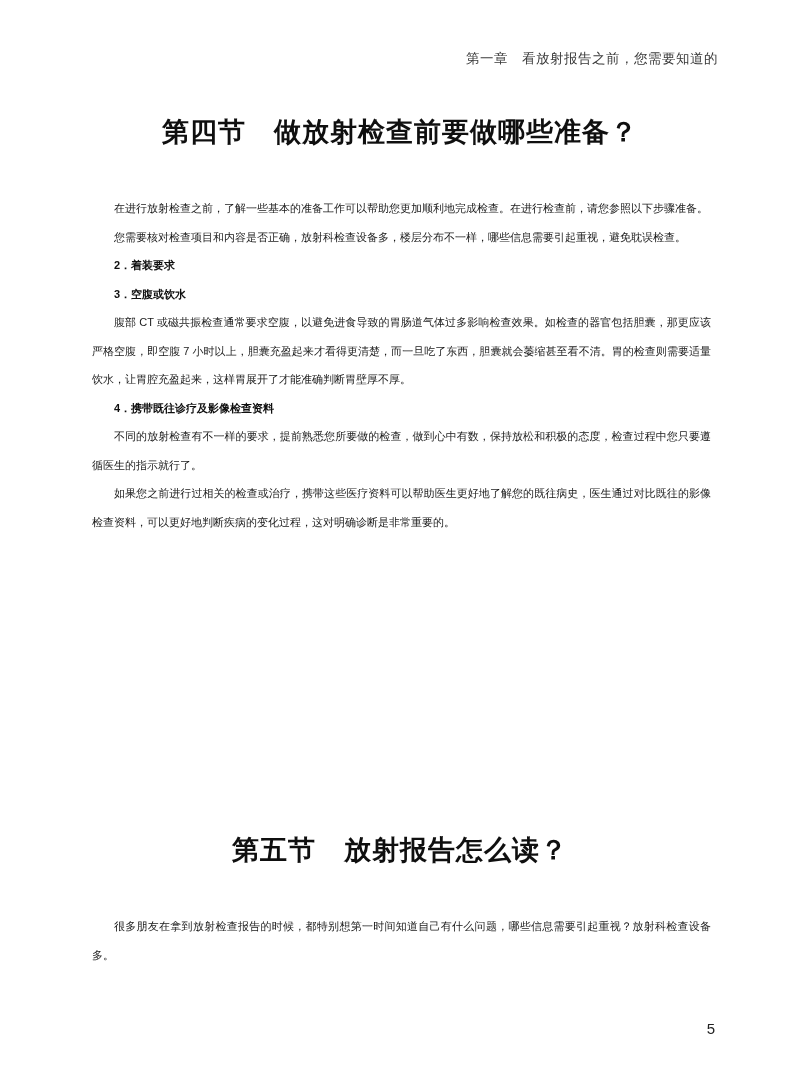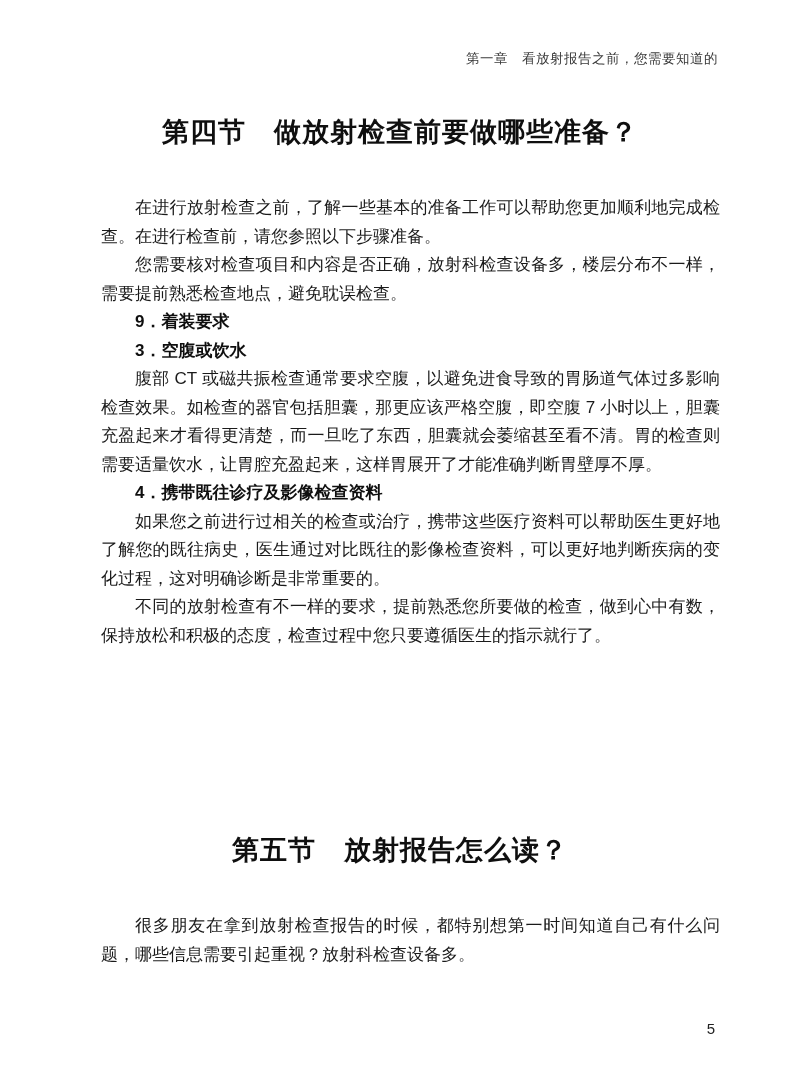--- a/index.html
+++ b/index.html
@@ -35,25 +35,24 @@
     font-weight: bold;
     color: #0f0f0f;
     letter-spacing: 1px;
   }
   .title-4 { top: 114px; }
   .title-5 { top: 832px; }
   .body-text {
     position: absolute;
     left: 92px;
     width: 619px;
-    font-size: 17px;
+    font-size: 11px;
     line-height: 28.5px;
     text-align: justify;
     color: #1a1a1a;
-    margin-left: 9px;
   }
   .section4-body { top: 194px; }
   .section5-body { top: 912px; }
   .body-text p {
     margin: 0;
     text-indent: 2em;
   }
   .item-heading {
     font-weight: bold;
     color: #0f0f0f;
@@ -71,31 +70,31 @@
 
 <div class="page">
 
   <div class="running-header">第一章　看放射报告之前，您需要知道的</div>
 
   <h1 class="section-title title-4">第四节　做放射检查前要做哪些准备？</h1>
 
   <div class="body-text section4-body">
     <p>在进行放射检查之前，了解一些基本的准备工作可以帮助您更加顺利地完成检查。在进行检查前，请您参照以下步骤准备。</p>
 
-    <p>您需要核对检查项目和内容是否正确，放射科检查设备多，楼层分布不一样，需要提前熟悉检查地点，避免耽误检查。</p>
+    <p>您需要核对检查项目和内容是否正确，放射科检查设备多，楼层分布不一样，哪些信息需要引起重视，避免耽误检查。</p>
 
-    <p class="item-heading">9．着装要求</p>
+    <p class="item-heading">2．着装要求</p>
 
     <p class="item-heading">3．空腹或饮水</p>
     <p>腹部 CT 或磁共振检查通常要求空腹，以避免进食导致的胃肠道气体过多影响检查效果。如检查的器官包括胆囊，那更应该严格空腹，即空腹 7 小时以上，胆囊充盈起来才看得更清楚，而一旦吃了东西，胆囊就会萎缩甚至看不清。胃的检查则需要适量饮水，让胃腔充盈起来，这样胃展开了才能准确判断胃壁厚不厚。</p>
 
     <p class="item-heading">4．携带既往诊疗及影像检查资料</p>
+    <p>不同的放射检查有不一样的要求，提前熟悉您所要做的检查，做到心中有数，保持放松和积极的态度，检查过程中您只要遵循医生的指示就行了。</p>
+
     <p>如果您之前进行过相关的检查或治疗，携带这些医疗资料可以帮助医生更好地了解您的既往病史，医生通过对比既往的影像检查资料，可以更好地判断疾病的变化过程，这对明确诊断是非常重要的。</p>
-
-    <p>不同的放射检查有不一样的要求，提前熟悉您所要做的检查，做到心中有数，保持放松和积极的态度，检查过程中您只要遵循医生的指示就行了。</p>
   </div>
 
   <h1 class="section-title title-5">第五节　放射报告怎么读？</h1>
 
   <div class="body-text section5-body">
     <p>很多朋友在拿到放射检查报告的时候，都特别想第一时间知道自己有什么问题，哪些信息需要引起重视？放射科检查设备多。</p>
   </div>
 
   <div class="page-number">5</div>
 

